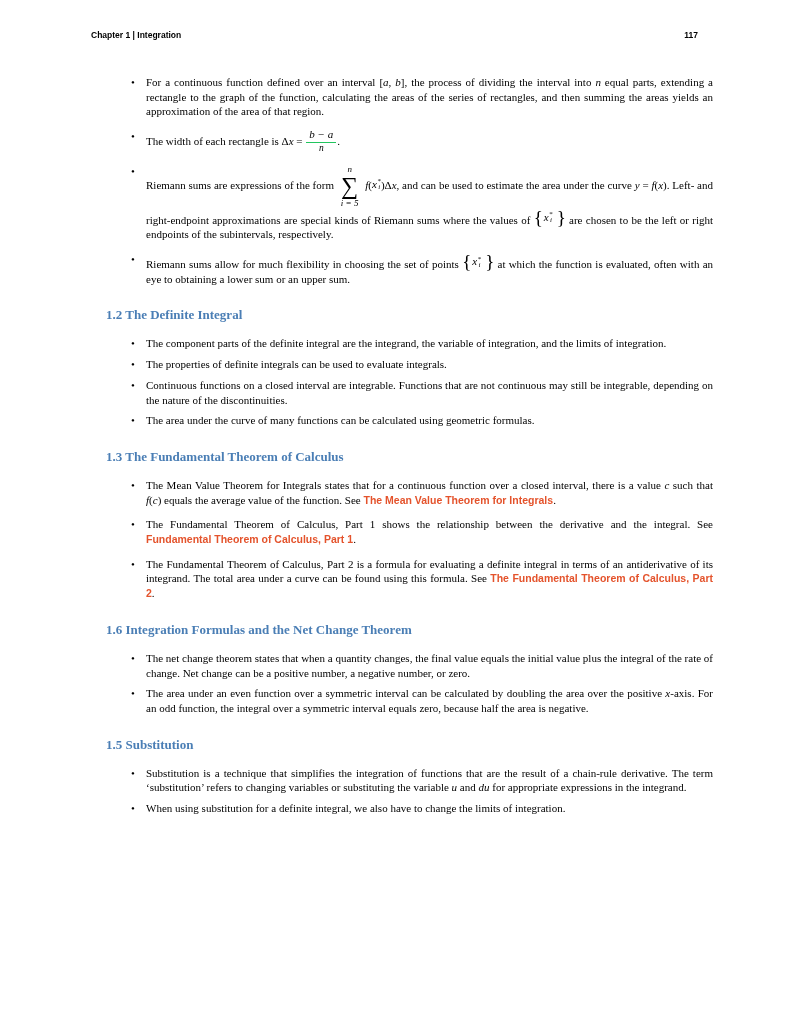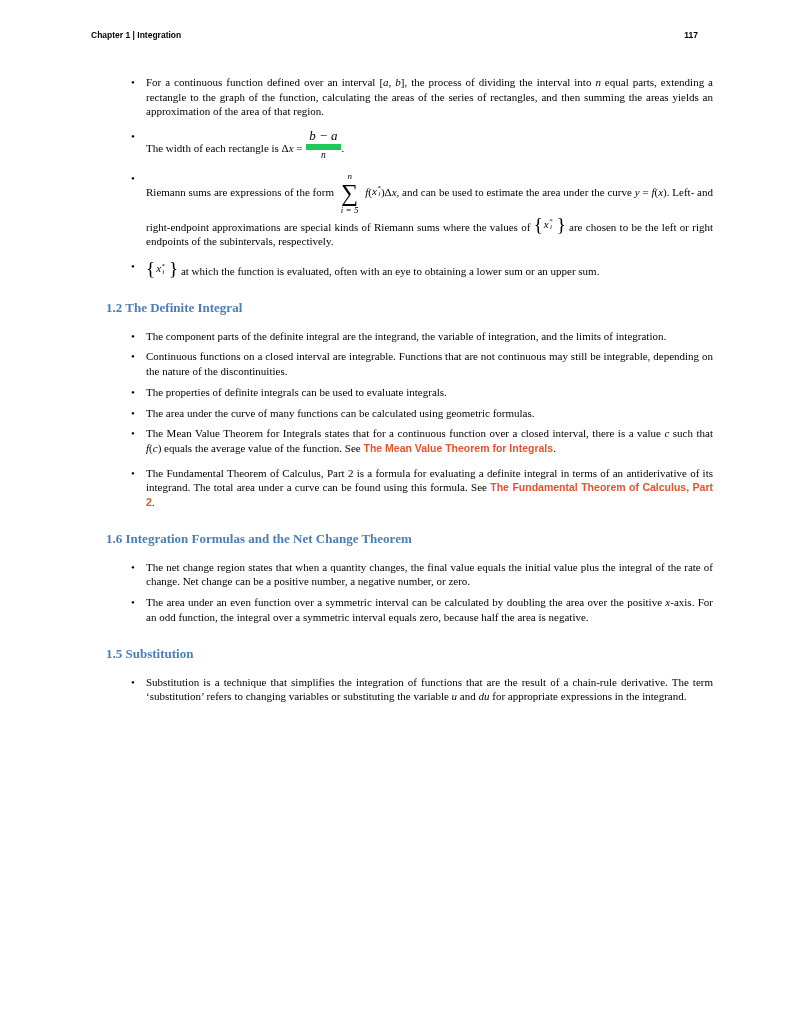--- a/index.html
+++ b/index.html
@@ -57,21 +57,21 @@
     font-family: "Liberation Sans", sans-serif;
     font-weight: bold; font-size: 10.5px;
     cursor: pointer;
   }
 
   .frac {
     display: inline-block; vertical-align: -0.55em;
     text-align: center; line-height: 1;
     font-style: italic; margin: 0 1px;
   }
-  .frac .num { display: block; font-size: 13px; padding: 0 3px 1.5px 3px; border-bottom: 6px solid #22c55e; }
+  .frac .num { display: block; font-size: 11px; padding: 0 3px 1.5px 3px; border-bottom: 1px solid #22c55e; }
   .frac .den { display: block; font-size: 9.5px; padding-top: 1.5px; }
 
   .sum {
     display: inline-flex; flex-direction: column; align-items: center;
     vertical-align: middle; line-height: 1; margin: 0 4px;
   }
   .sum .lim { font-size: 9px; font-style: italic; line-height: 10px; }
   .sum .sigma { font-size: 24px; line-height: 24px; font-style: normal; }
 
   .xs-wrap { display: inline-flex; align-items: center; white-space: nowrap; }
@@ -109,53 +109,56 @@
               </span>
             </span><span class="seg">)Δ</span><span class="seg seg-i">x</span><span class="seg">,  and can be used to estimate the area under the curve </span><span class="seg seg-i">y</span><span class="seg"> = </span><span class="seg seg-i">f</span><span class="seg">(</span><span class="seg seg-i">x</span><span class="seg">).  Left- and right-endpoint approximations are special kinds of Riemann sums where the values of </span><span class="xs-wrap">
               <span class="brace open">{</span>
               <span class="seg-i">x</span>
               <span class="supsub">
                 <span>*</span>
                 <span class="seg-i">i</span>
               </span>
               <span class="brace close">}</span>
             </span><span class="seg"> are chosen to be the left or right endpoints of the subintervals, respectively.</span></li>
-          <li class="bullet"><span class="xs-wrap">
+          <li class="bullet"><span class="seg">Riemann sums allow for much flexibility in choosing the set of points </span><span class="xs-wrap">
               <span class="brace open">{</span>
               <span class="seg-i">x</span>
               <span class="supsub">
                 <span>*</span>
                 <span class="seg-i">i</span>
               </span>
               <span class="brace close">}</span>
             </span><span class="seg"> at which the function is evaluated, often with an eye to obtaining a lower sum or an upper sum.</span></li>
         </ul>
       </section>
       <section class="doc-section">
         <h2 class="sec-heading">1.2 The Definite Integral</h2>
         <ul class="bullets">
           <li class="bullet"><span class="seg">The component parts of the definite integral are the integrand, the variable of integration, and the limits of integration.</span></li>
+          <li class="bullet"><span class="seg">The properties of definite integrals can be used to evaluate integrals.</span></li>
           <li class="bullet"><span class="seg">Continuous functions on a closed interval are integrable. Functions that are not continuous may still be integrable, depending on the nature of the discontinuities.</span></li>
-          <li class="bullet"><span class="seg">The properties of definite integrals can be used to evaluate integrals.</span></li>
           <li class="bullet"><span class="seg">The area under the curve of many functions can be calculated using geometric formulas.</span></li>
         </ul>
       </section>
       <section class="doc-section">
+        <h2 class="sec-heading">1.3 The Fundamental Theorem of Calculus</h2>
         <ul class="bullets">
           <li class="bullet"><span class="seg">The Mean Value Theorem for Integrals states that for a continuous function over a closed interval, there is a value </span><span class="seg seg-i">c</span><span class="seg"> such that </span><span class="seg seg-i">f</span><span class="seg">(</span><span class="seg seg-i">c</span><span class="seg">) equals the average value of the function. See </span><span class="seg-link">The Mean Value Theorem for Integrals</span><span class="seg">.</span></li>
+          <li class="bullet"><span class="seg">The Fundamental Theorem of Calculus, Part 1 shows the relationship between the derivative and the integral. See </span><span class="seg-link">Fundamental Theorem of Calculus, Part 1</span><span class="seg">.</span></li>
           <li class="bullet"><span class="seg">The Fundamental Theorem of Calculus, Part 2 is a formula for evaluating a definite integral in terms of an antiderivative of its integrand. The total area under a curve can be found using this formula. See </span><span class="seg-link">The Fundamental Theorem of Calculus, Part 2</span><span class="seg">.</span></li>
         </ul>
       </section>
       <section class="doc-section">
         <h2 class="sec-heading">1.6 Integration Formulas and the Net Change Theorem</h2>
         <ul class="bullets">
-          <li class="bullet"><span class="seg">The net change region states that when a quantity changes, the final value equals the initial value plus the integral of the rate of change. Net change can be a positive number, a negative number, or zero.</span></li>
+          <li class="bullet"><span class="seg">The net change theorem states that when a quantity changes, the final value equals the initial value plus the integral of the rate of change. Net change can be a positive number, a negative number, or zero.</span></li>
           <li class="bullet"><span class="seg">The area under an even function over a symmetric interval can be calculated by doubling the area over the positive </span><span class="seg seg-i">x</span><span class="seg">-axis. For an odd function, the integral over a symmetric interval equals zero, because half the area is negative.</span></li>
         </ul>
       </section>
       <section class="doc-section">
         <h2 class="sec-heading">1.5 Substitution</h2>
         <ul class="bullets">
           <li class="bullet"><span class="seg">Substitution is a technique that simplifies the integration of functions that are the result of a chain-rule derivative. The term ‘substitution’ refers to changing variables or substituting the variable </span><span class="seg seg-i">u</span><span class="seg"> and </span><span class="seg seg-i">du</span><span class="seg"> for appropriate expressions in the integrand.</span></li>
+          <li class="bullet"><span class="seg">When using substitution for a definite integral, we also have to change the limits of integration.</span></li>
         </ul>
       </section>
     </main>
 </div>
 
 </body></html>

